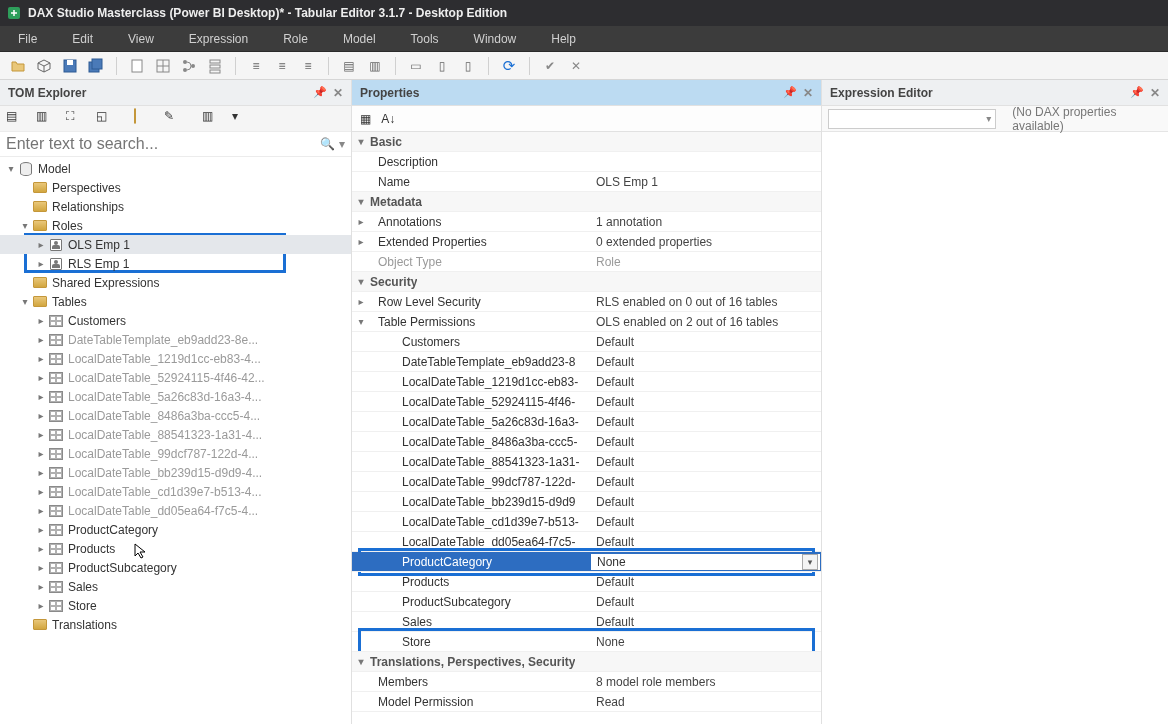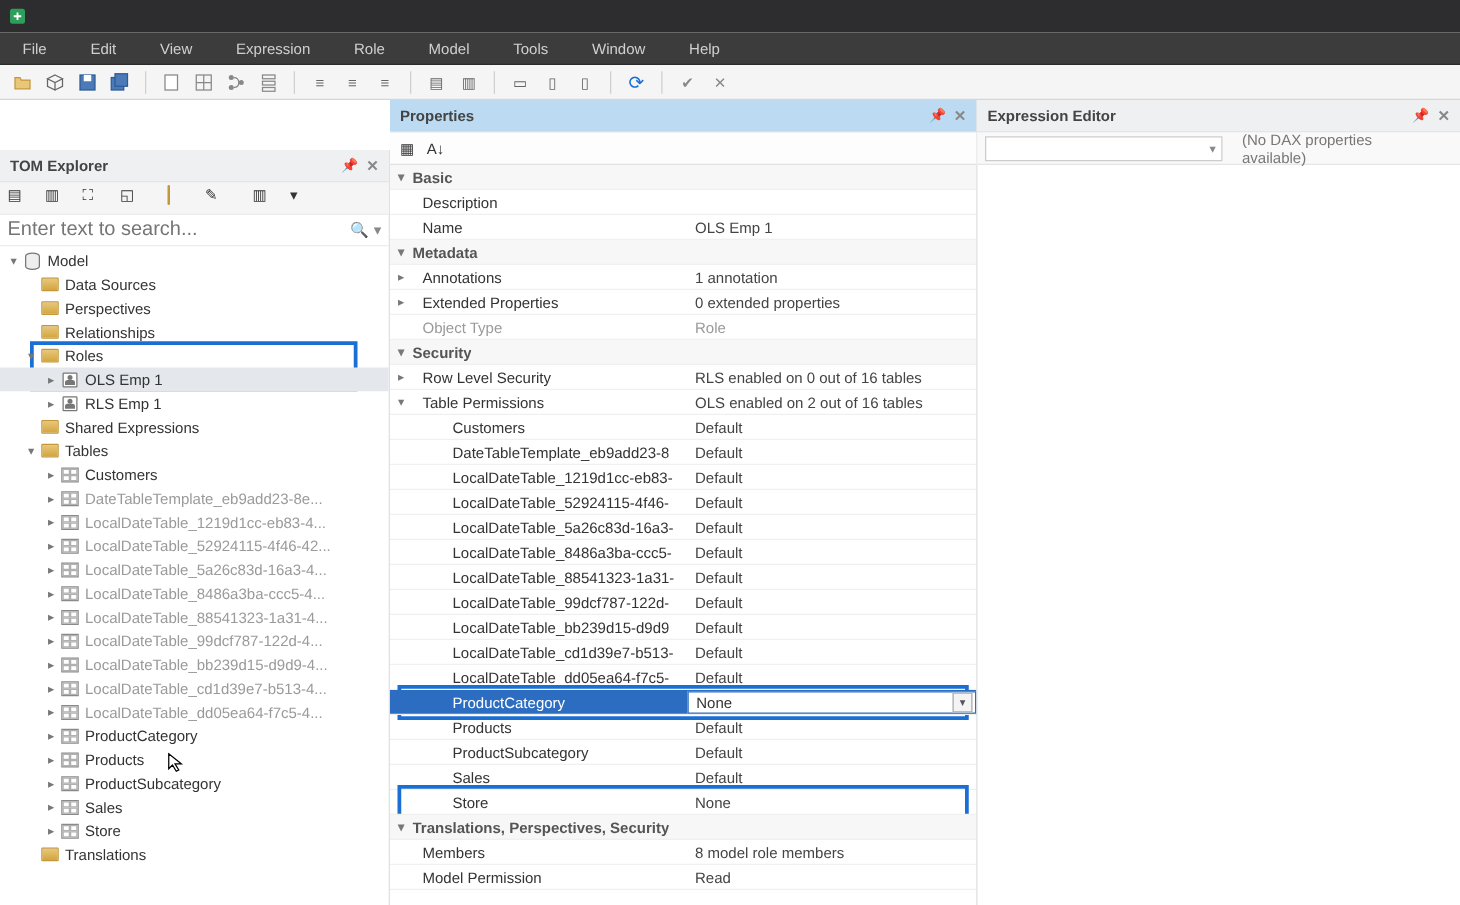--- a/index.html
+++ b/index.html
@@ -17,21 +17,21 @@
   
   .toolbar { background: #f5f5f5; height: 28px; display: flex; align-items: center; padding: 0 6px; gap: 2px; border-bottom: 1px solid #d6d6d6; }
   .toolbar .tbtn { width: 24px; height: 22px; display: inline-flex; align-items: center; justify-content: center; color: #666; cursor: pointer; }
   .toolbar .sep { width: 1px; height: 18px; background: #d0d0d0; margin: 0 6px; }
 
   
   .main { display: flex; height: calc(724px - 26px - 26px - 28px); }
 
   
   .panel { display: flex; flex-direction: column; border-right: 1px solid #e0e0e0; }
-  .panel.left { width: 312px; margin-top: 40px; }
+  .panel.left { width: 352px; }
   .panel-header { height: 26px; display: flex; align-items: center; justify-content: space-between; padding: 0 8px; background: #eef0f2; border-bottom: 1px solid #e1e1e1; font-weight: 600; color: #444; }
   .panel-header .actions { display: flex; gap: 6px; color: #888; }
   .panel-subtb { height: 26px; display: flex; align-items: center; gap: 8px; padding: 0 6px; border-bottom: 1px solid #ececec; background: #f5f5f5; }
   .panel-subtb .tbtn { width: 22px; height: 20px; }
   .searchrow { display: flex; align-items: center; padding: 3px 6px; border-bottom: 1px solid #ececec; }
   .searchrow input { flex: 1; border: none; outline: none; font-size: 16px; color: #666; background: transparent; }
   .searchrow .glass { color: #888; margin-left: 4px; }
 
   .tree { overflow-y: auto; flex: 1; padding-top: 2px; position: relative; }
   .node { display: flex; align-items: center; height: 19px; padding-right: 4px; white-space: nowrap; cursor: pointer; position: relative; }
@@ -89,20 +89,21 @@
 </head>
 <body>
 
 <div class="titlebar">
   <span class="logo">
     <svg viewBox="0 0 16 16">
         <rect x="2" y="2" width="12" height="12" rx="2" fill="#2e9e5b"></rect>
         <path d="M5 8 L11 8 M8 5 L8 11" stroke="#fff" stroke-width="1.5"></path>
       </svg>
   </span>
+  <span class="title">DAX Studio Masterclass (Power BI Desktop)* - Tabular Editor 3.1.7 - Desktop Edition</span>
 </div>
 
 <div class="menubar">
   <span class="item">File</span>
   <span class="item">Edit</span>
   <span class="item">View</span>
   <span class="item">Expression</span>
   <span class="item">Role</span>
   <span class="item">Model</span>
   <span class="item">Tools</span>
@@ -212,27 +213,20 @@
           <span class="icon">
             <span class="db-ico"></span>
           </span>
           <span class="label">Model</span>
         </div>
       <div class="node indent1">
           <span class="twisty"></span>
           <span class="icon">
             <span class="folder"></span>
           </span>
-          <span class="label">Data Sources</span>
-        </div>
-      <div class="node indent1">
-          <span class="twisty"></span>
-          <span class="icon">
-            <span class="folder"></span>
-          </span>
           <span class="label">Perspectives</span>
         </div>
       <div class="node indent1">
           <span class="twisty"></span>
           <span class="icon">
             <span class="folder"></span>
           </span>
           <span class="label">Relationships</span>
         </div>
       <div class="node indent1">

